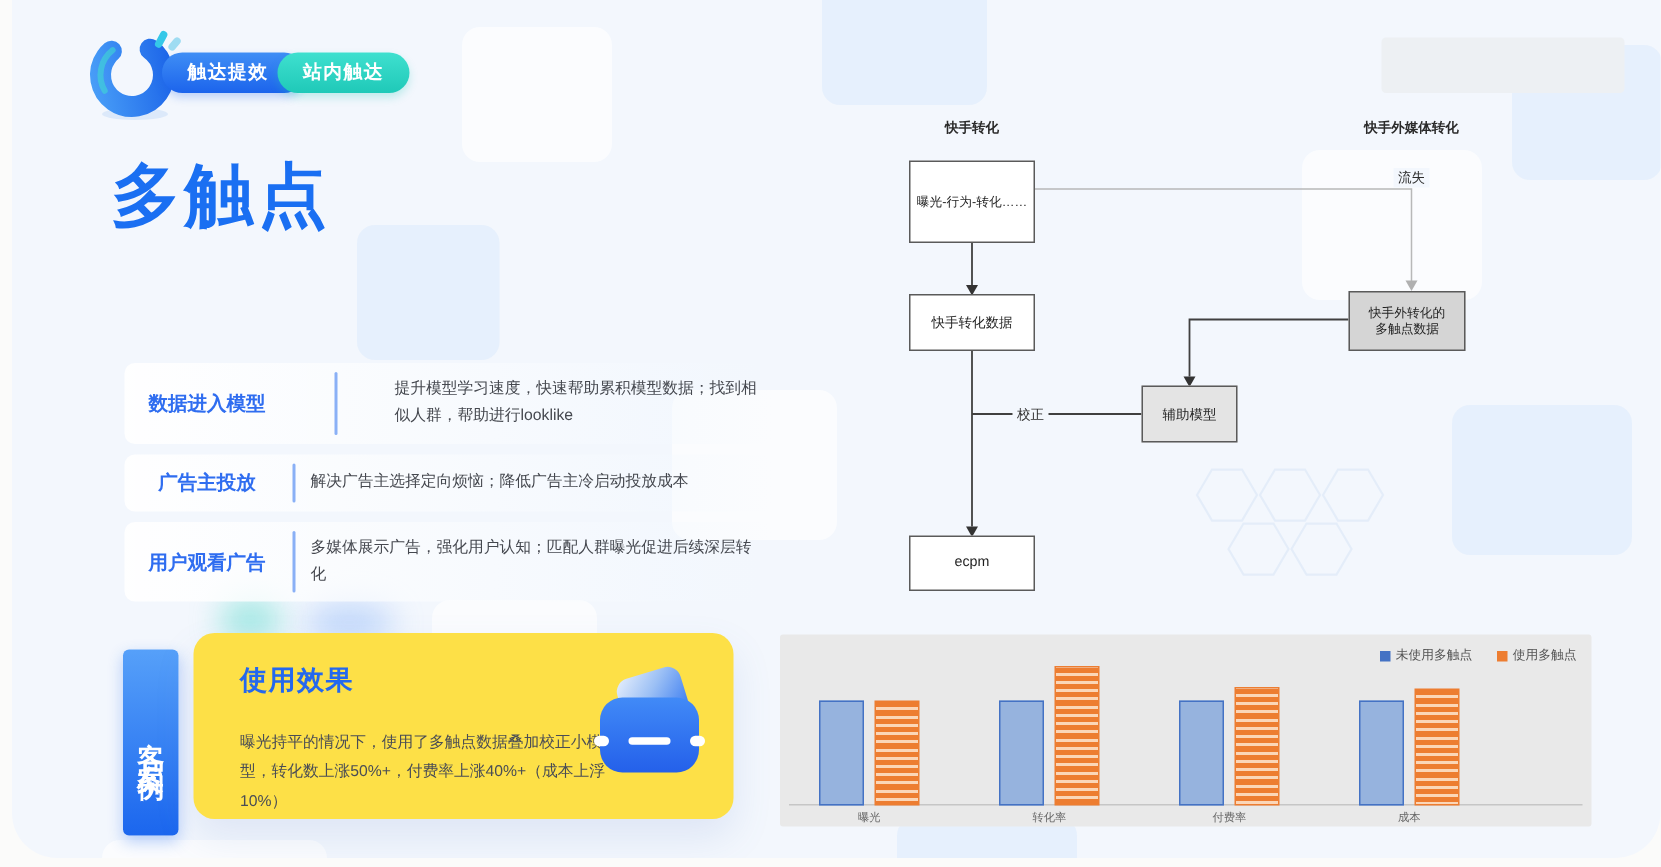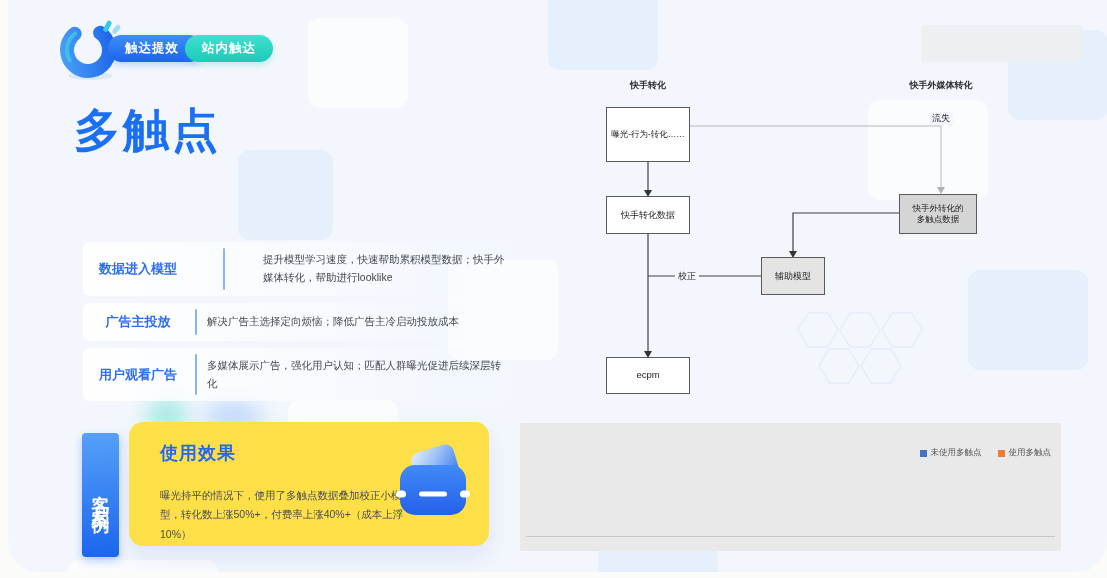--- a/index.html
+++ b/index.html
@@ -69,21 +69,21 @@
                  background:linear-gradient(180deg,#418af7,#2460ea); }
   .wallet-dash { position:absolute; left:50%; top:58%; transform:translate(-50%,-50%);
                  width:28px; height:5px; border-radius:3px; background:#fff; }
   .wallet-notch { position:absolute; top:58%; transform:translateY(-50%);
                   width:10px; height:7px; border-radius:4px; background:#fff; }
   .wallet-notch.l { left:-4px; } .wallet-notch.r { right:-4px; }
 
   
   .chart-panel { position:absolute; left:512px; top:423px; width:541px; height:128px;
                  background:#e9e9e9; border-radius:2px; }
-  .chart-legend { position:absolute; top:24px; right:10px; display:flex; gap:16px; }
+  .chart-legend { position:absolute; top:8px; right:10px; display:flex; gap:16px; }
   .legend-item { display:flex; align-items:center; gap:4px; font-size:8.5px; color:#555; }
   .legend-swatch { width:7px; height:7px; }
   .chart-axis { position:absolute; left:6px; right:6px; bottom:14px; height:1px; background:#c6c6c6; }
   .chart-groups { position:absolute; left:26px; right:88px; bottom:14px; top:10px;
                   display:flex; justify-content:space-between; align-items:flex-end; }
   .bar-group { display:flex; gap:7px; align-items:flex-end; position:relative; }
   .bar { width:30px; }
   .bar.s0 { background:#96b3de; border:1.5px solid #4472c4; }
   .bar.s1 { border:1px solid #ed7d31;
             background:repeating-linear-gradient(to bottom,#ed7d31 0px,#ed7d31 3.5px,#fbd6b8 3.5px,#fbd6b8 5.5px); }
@@ -142,21 +142,21 @@
   </div>
 
   <div class="logo-placeholder"></div>
 
   <div class="page-title">多触点</div>
 
   <div class="features">
     <div class="feat-row r1">
       <div class="feat-label">数据进入模型</div>
       <div class="feat-div"></div>
-      <div class="feat-desc">提升模型学习速度，快速帮助累积模型数据；快手外媒体转化，帮助进行looklike</div>
+      <div class="feat-desc">提升模型学习速度，快速帮助累积模型数据；找到相似人群，帮助进行looklike</div>
     </div>
     <div class="feat-row r2">
       <div class="feat-label">广告主投放</div>
       <div class="feat-div"></div>
       <div class="feat-desc">解决广告主选择定向烦恼；降低广告主冷启动投放成本</div>
     </div>
     <div class="feat-row r3">
       <div class="feat-label">用户观看广告</div>
       <div class="feat-div"></div>
       <div class="feat-desc">多媒体展示广告，强化用户认知；匹配人群曝光促进后续深层转化</div>
@@ -212,15 +212,37 @@
         <div class="legend-item">
           <span class="legend-swatch" style="background: rgb(68, 114, 196);"></span>
           <span>未使用多触点</span>
         </div>
         <div class="legend-item">
           <span class="legend-swatch" style="background: rgb(237, 125, 49);"></span>
           <span>使用多触点</span>
         </div>
       </div>
     <div class="chart-axis"></div>
+    <div class="chart-groups" id="chart-groups">
+        <div class="bar-group">
+          <div class="bar s0" style="height: 70px;"></div>
+          <div class="bar s1" style="height: 70px;"></div>
+          <div class="bar-cat">曝光</div>
+        </div>
+        <div class="bar-group">
+          <div class="bar s0" style="height: 70px;"></div>
+          <div class="bar s1" style="height: 93.1px;"></div>
+          <div class="bar-cat">转化率</div>
+        </div>
+        <div class="bar-group">
+          <div class="bar s0" style="height: 70px;"></div>
+          <div class="bar s1" style="height: 79.1px;"></div>
+          <div class="bar-cat">付费率</div>
+        </div>
+        <div class="bar-group">
+          <div class="bar s0" style="height: 70px;"></div>
+          <div class="bar s1" style="height: 78.4px;"></div>
+          <div class="bar-cat">成本</div>
+        </div>
+      </div>
   </div>
 
 </div>
 
 </body></html>

